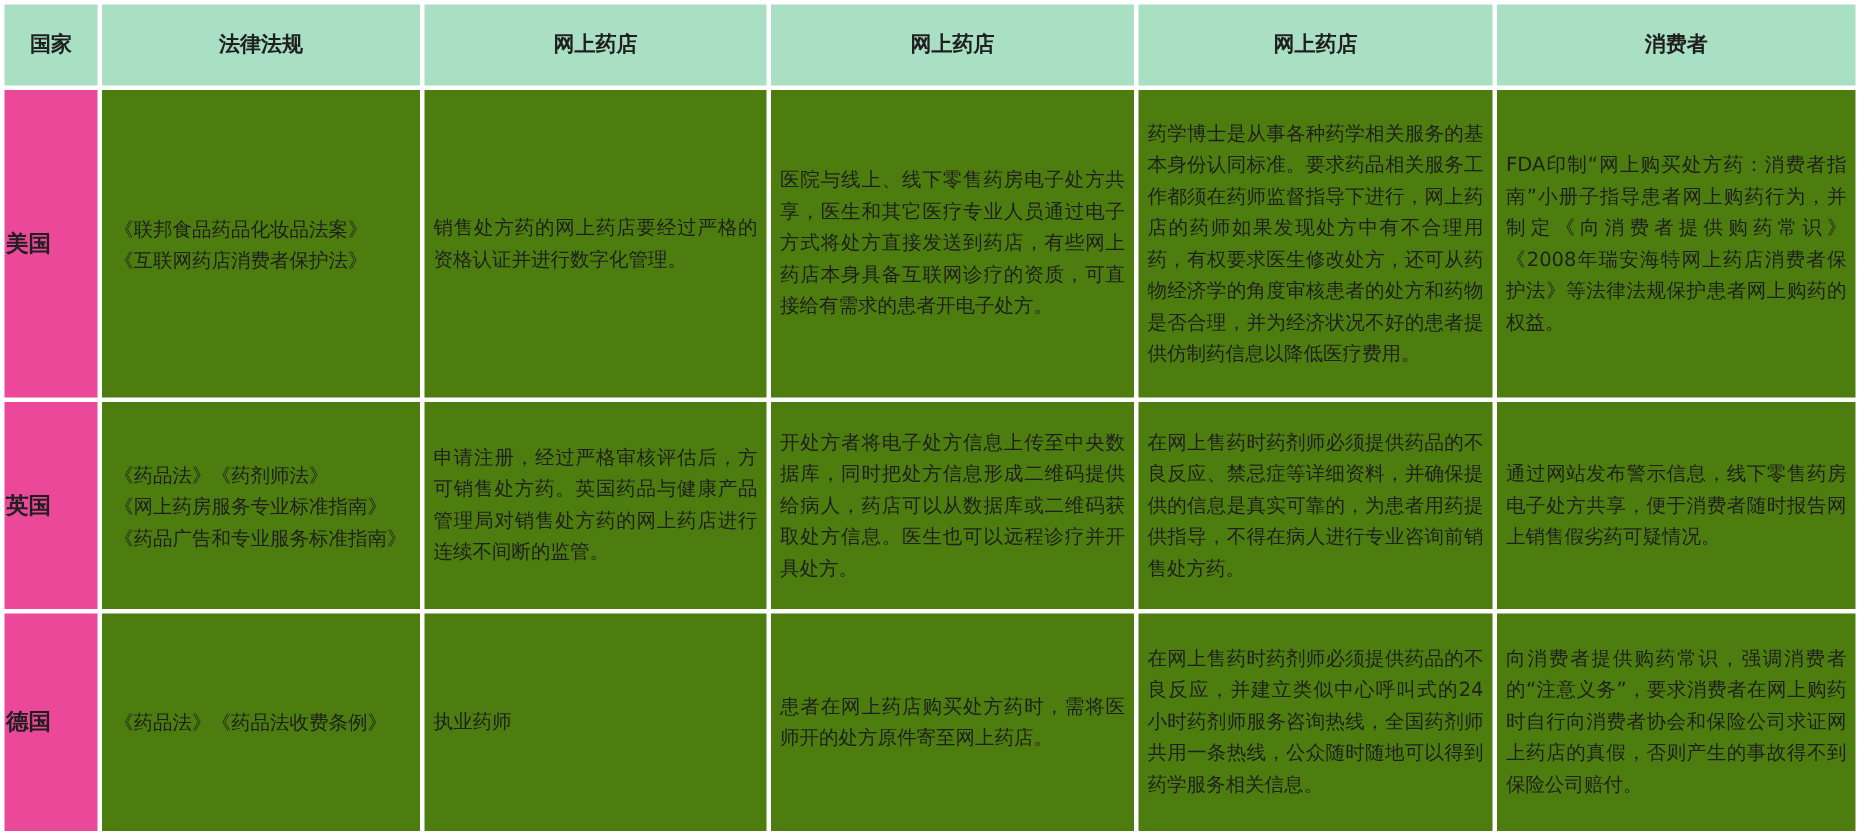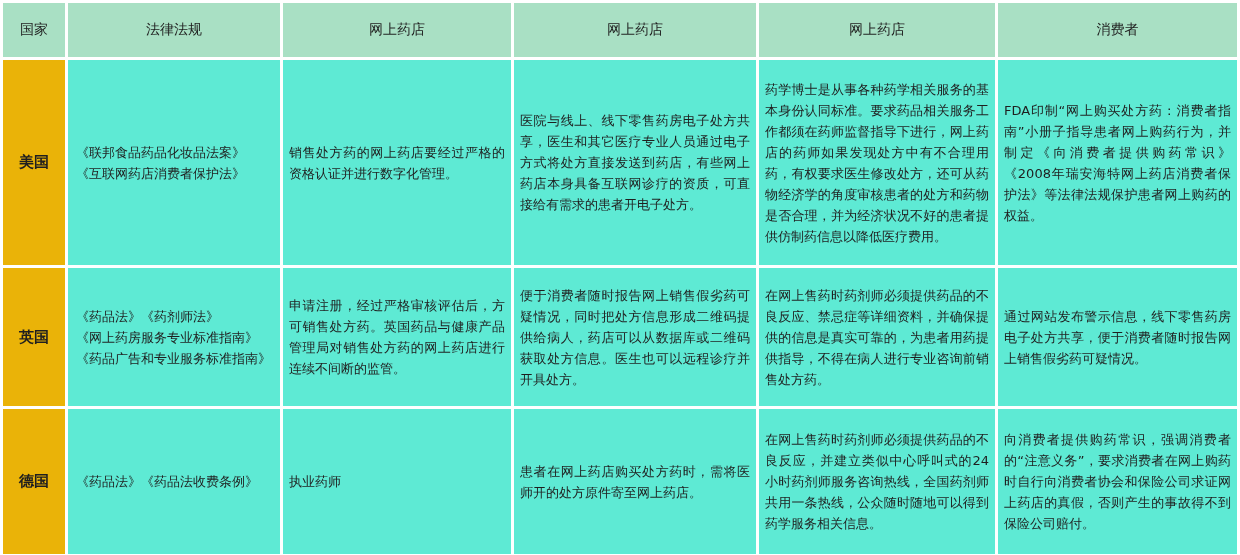--- a/index.html
+++ b/index.html
@@ -23,33 +23,33 @@
     background: #ffffff;
   }
   table.reg td, table.reg th {
     vertical-align: middle;
     overflow: hidden;
   }
   th.hdr {
     background: #a9e0c4;
     color: #1f1f1f;
     font-size: 14px;
-    font-weight: normal;
+    font-weight: bold;
     text-align: center;
     height: 52px;
   }
   td.country {
-    background: #eab308;
+    background: #ec4899;
     color: #1f1f1f;
     font-size: 15px;
     font-weight: bold;
-    text-align: center;
+    text-align: left;
   }
   td.cell {
-    background: #5eead4;
+    background: #4d7c0f;
     color: #1f1f1f;
     font-size: 13px;
     line-height: 21px;
     padding: 4px 6px;
     text-align: justify;
   }
   td.cell.laws {
     text-align: left;
     white-space: pre-line;
     padding-left: 8px;
@@ -91,21 +91,21 @@
         <td class="cell">医院与线上、线下零售药房电子处方共享，医生和其它医疗专业人员通过电子方式将处方直接发送到药店，有些网上药店本身具备互联网诊疗的资质，可直接给有需求的患者开电子处方。</td>
         <td class="cell">药学博士是从事各种药学相关服务的基本身份认同标准。要求药品相关服务工作都须在药师监督指导下进行，网上药店的药师如果发现处方中有不合理用药，有权要求医生修改处方，还可从药物经济学的角度审核患者的处方和药物是否合理，并为经济状况不好的患者提供仿制药信息以降低医疗费用。</td>
         <td class="cell">FDA印制“网上购买处方药：消费者指南”小册子指导患者网上购药行为，并制定《向消费者提供购药常识》《2008年瑞安海特网上药店消费者保护法》等法律法规保护患者网上购药的权益。</td>
       </tr>
       <tr class="row-uk">
         <td class="country">英国</td>
         <td class="cell laws">《药品法》《药剂师法》
 《网上药房服务专业标准指南》
 《药品广告和专业服务标准指南》</td>
         <td class="cell">申请注册，经过严格审核评估后，方可销售处方药。英国药品与健康产品管理局对销售处方药的网上药店进行连续不间断的监管。</td>
-        <td class="cell">便于消费者随时报告网上销售假劣药可疑情况，同时把处方信息形成二维码提供给病人，药店可以从数据库或二维码获取处方信息。医生也可以远程诊疗并开具处方。</td>
+        <td class="cell">开处方者将电子处方信息上传至中央数据库，同时把处方信息形成二维码提供给病人，药店可以从数据库或二维码获取处方信息。医生也可以远程诊疗并开具处方。</td>
         <td class="cell">在网上售药时药剂师必须提供药品的不良反应、禁忌症等详细资料，并确保提供的信息是真实可靠的，为患者用药提供指导，不得在病人进行专业咨询前销售处方药。</td>
         <td class="cell">通过网站发布警示信息，线下零售药房电子处方共享，便于消费者随时报告网上销售假劣药可疑情况。</td>
       </tr>
       <tr class="row-de">
         <td class="country">德国</td>
         <td class="cell laws">《药品法》《药品法收费条例》</td>
         <td class="cell">执业药师</td>
         <td class="cell">患者在网上药店购买处方药时，需将医师开的处方原件寄至网上药店。</td>
         <td class="cell">在网上售药时药剂师必须提供药品的不良反应，并建立类似中心呼叫式的24小时药剂师服务咨询热线，全国药剂师共用一条热线，公众随时随地可以得到药学服务相关信息。</td>
         <td class="cell">向消费者提供购药常识，强调消费者的“注意义务”，要求消费者在网上购药时自行向消费者协会和保险公司求证网上药店的真假，否则产生的事故得不到保险公司赔付。</td>

